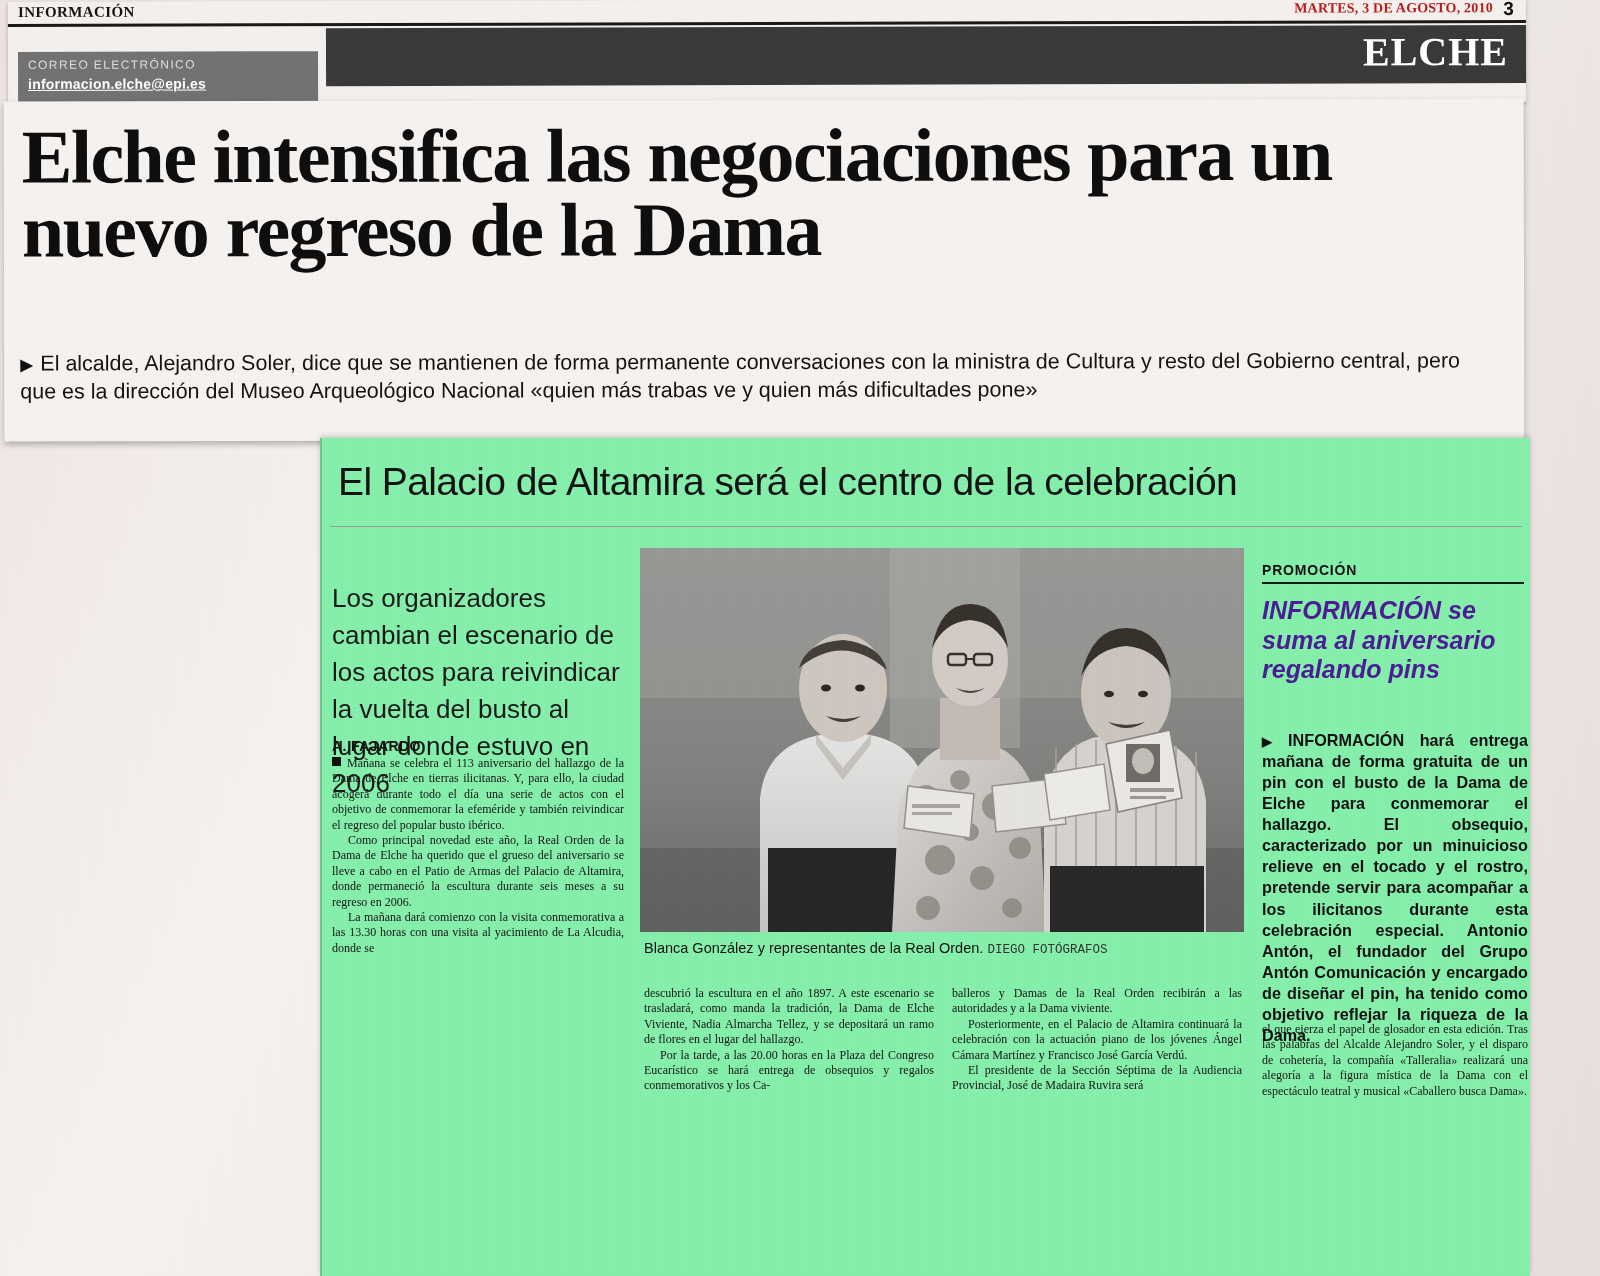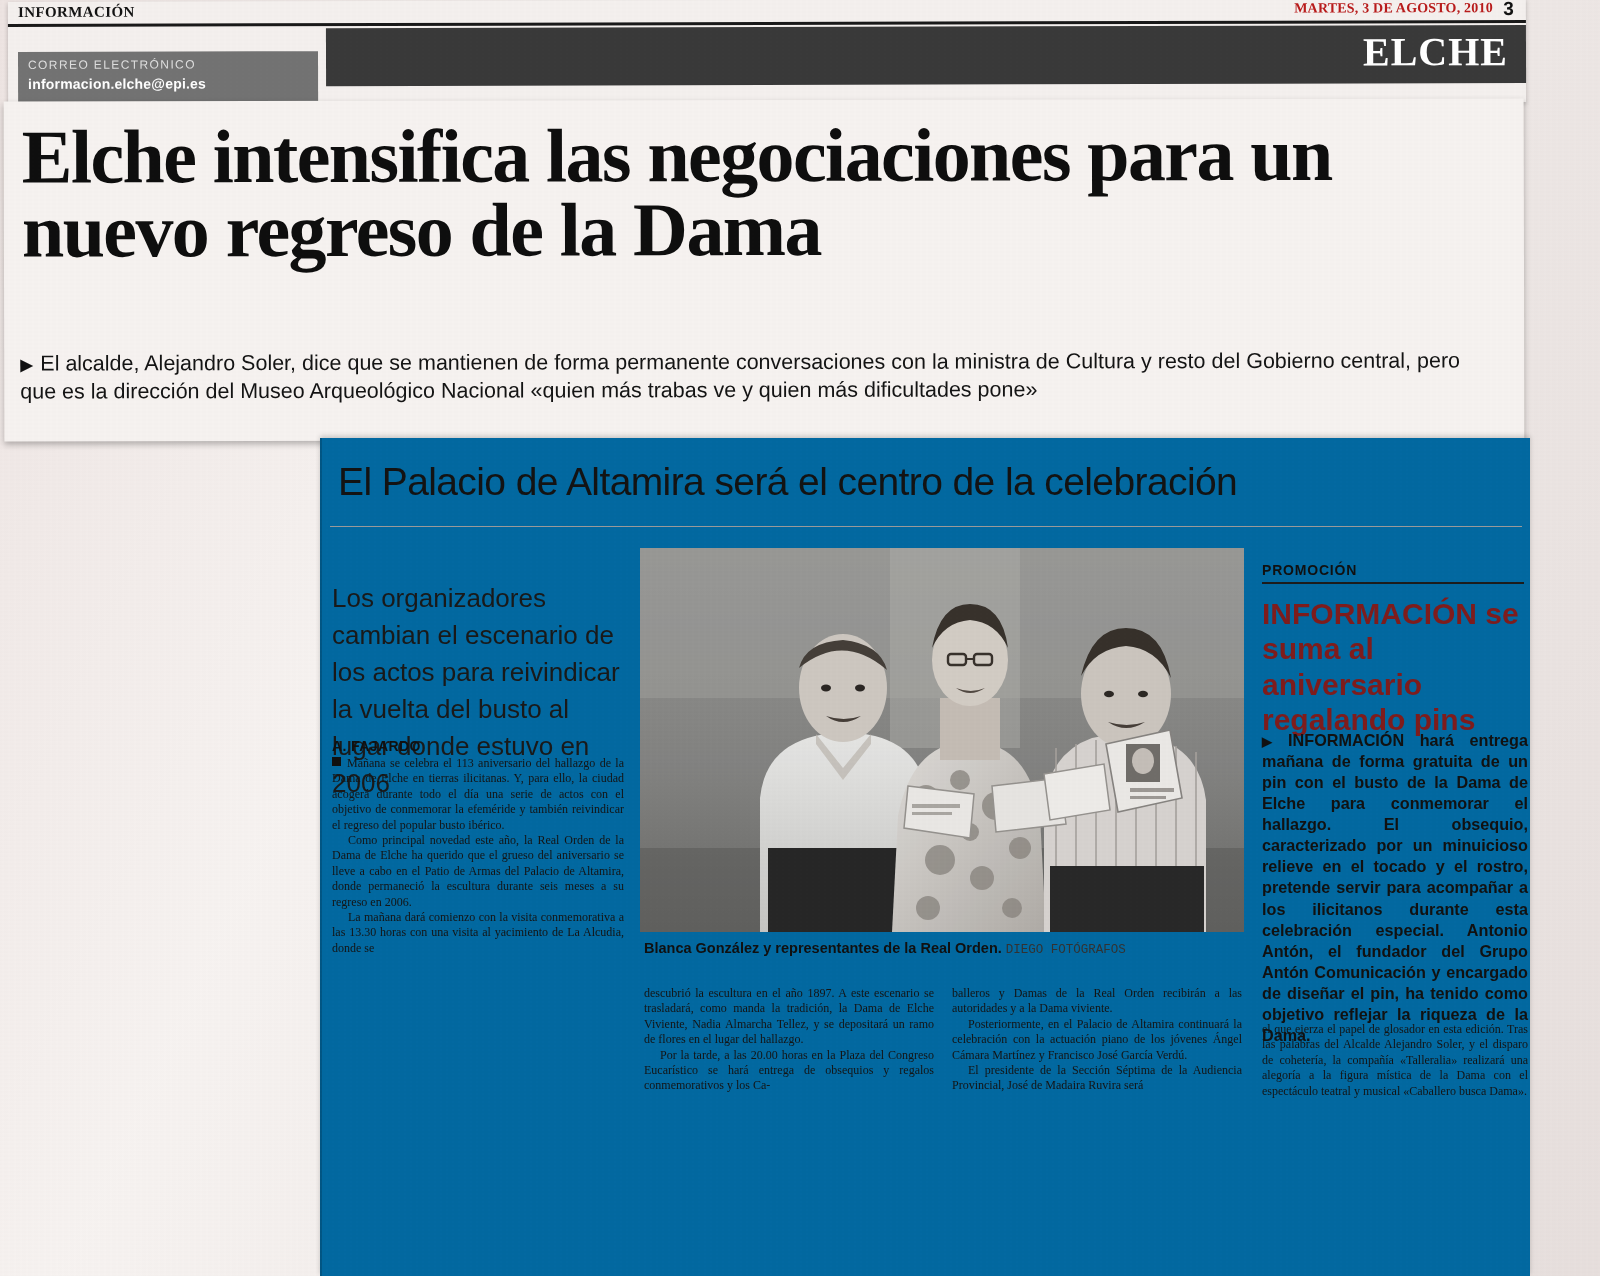--- a/index.html
+++ b/index.html
@@ -99,20 +99,21 @@
     letter-spacing: 1.4px;
     color: #dedede;
   }
   .mail-box .l2 {
     font-family: "Liberation Sans", sans-serif;
     font-size: 14px;
     font-weight: bold;
     letter-spacing: 0.2px;
     margin-top: 4px;
     color: #ffffff;
+    text-decoration: underline;
   }
   .dark-band {
     position: absolute;
     left: 318px;
     top: 27px;
     right: 0px;
     height: 58px;
     background: #3a3a3a;
   }
   .elche-word {
@@ -166,21 +167,21 @@
     font-size: 17px;
   }
 
   
   .lower-clip {
     position: absolute;
     left: 320px;
     top: 438px;
     width: 1210px;
     height: 838px;
-    background: #0369a1;
+    background: #86efac;
     box-shadow: 0 -2px 5px rgba(0,0,0,0.18);
   }
   .lower-left-edge {
     position: absolute;
     left: 0; top: 0; bottom: 0;
     width: 2px;
     background: rgba(0,0,0,0.18);
   }
   .sub-title {
     position: absolute;
@@ -257,21 +258,21 @@
   }
   .photo-caption {
     position: absolute;
     left: 644px;
     top: 940px;
     width: 600px;
     font-family: "Liberation Sans", sans-serif;
     font-size: 14.5px;
     color: #111;
   }
-  .photo-caption b { font-weight: bold; margin-top: 8px; }
+  .photo-caption b { font-weight: normal; margin-top: 8px; }
   .photo-caption span.credit { font-size: 12.5px; color: #333; font-family: Liberation Mono, monospace; }
 
   
   .promo-kicker {
     position: absolute;
     left: 1262px;
     top: 562px;
     width: 260px;
     font-family: "Liberation Sans", sans-serif;
     font-weight: bold;
@@ -287,23 +288,24 @@
     height: 2px;
     background: #1d1d1d;
   }
   .promo-title {
     position: absolute;
     left: 1262px;
     top: 596px;
     width: 268px;
     font-family: "Liberation Sans", sans-serif;
     font-weight: bold;
-    font-size: 30px;
+    font-size: 25px;
     line-height: 1.18;
-    color: #7f1d1d;
+    color: #4c1d95;
+    font-style: italic;
   }
   .promo-body {
     position: absolute;
     left: 1262px;
     top: 730px;
     width: 266px;
     font-family: "Liberation Sans", sans-serif;
     font-weight: bold;
     font-size: 16.2px;
     line-height: 1.30;

